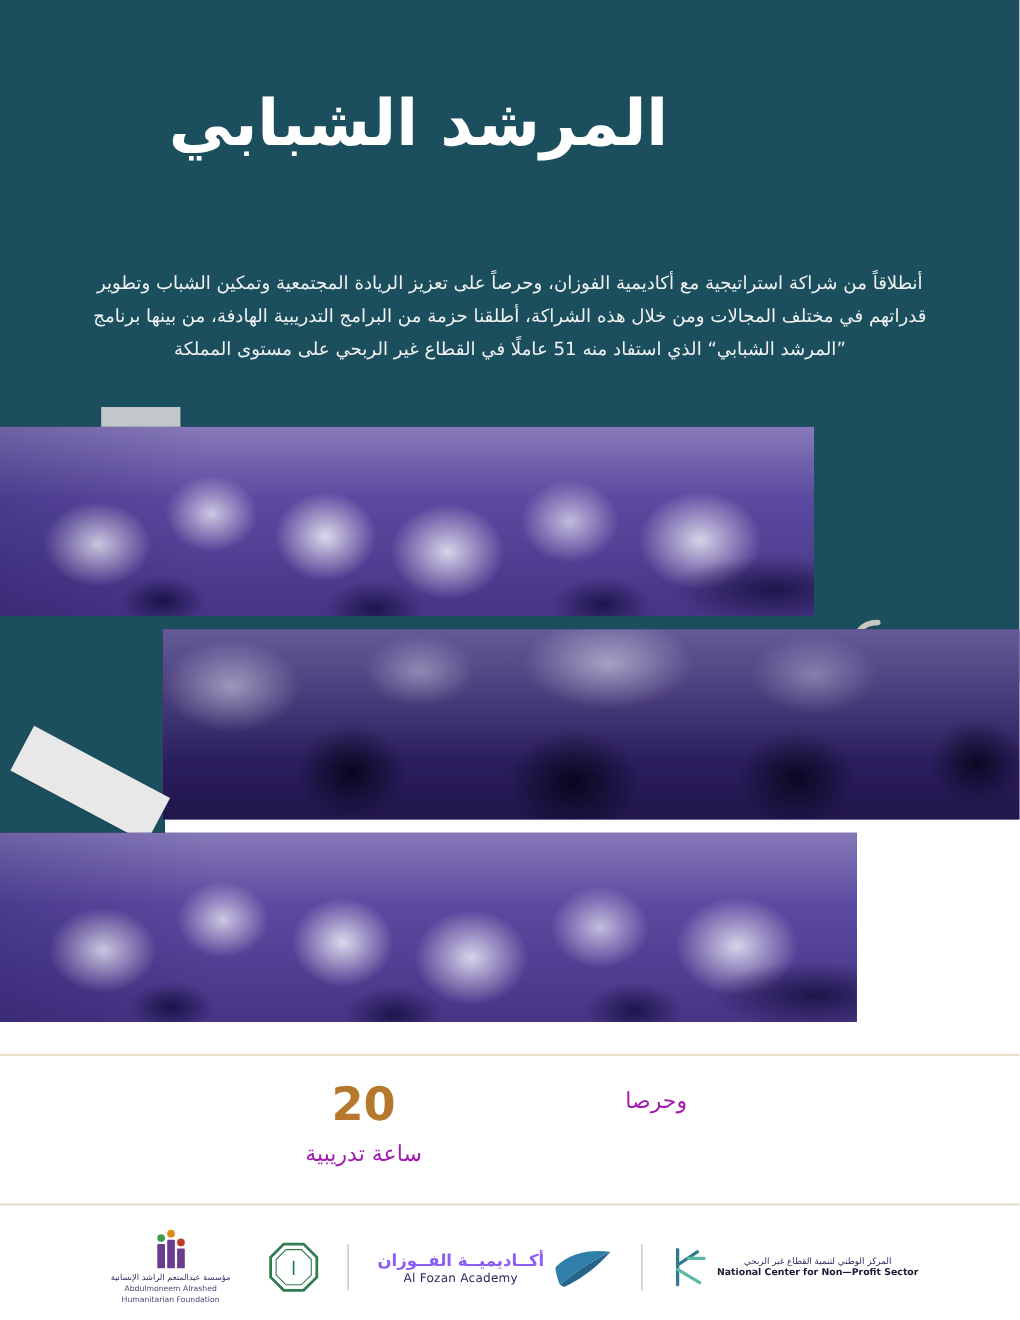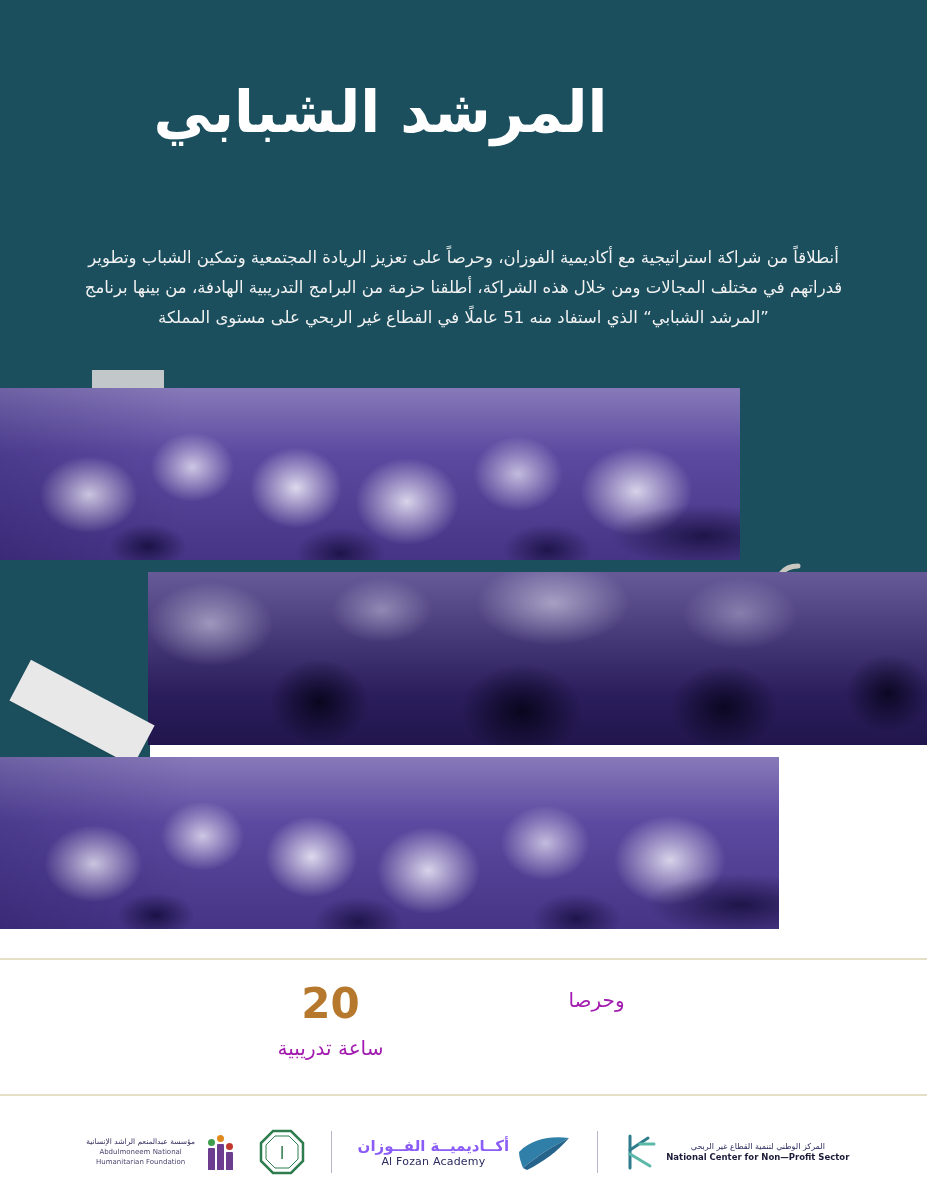--- a/index.html
+++ b/index.html
@@ -272,38 +272,38 @@
       <div class="stat-value">20</div>
       <div class="stat-label">ساعة تدريبية</div>
     </div>
   </div>
 
   <div class="rule rule-bottom"></div>
 
   <div class="logos">
 
     <div class="logo">
-      <div style="display:flex;flex-direction:row;align-items:center;gap:4px;">
+      <div style="display:flex;flex-direction:column;align-items:center;gap:4px;">
         <div class="arashid-mark">
           <div style="display:flex;flex-direction:column;align-items:center;">
             <div class="arashid-dot" style="background:#c0392b;"></div>
             <div class="arashid-col" style="height:18px;background:#6c3c8f;"></div>
           </div>
           <div style="display:flex;flex-direction:column;align-items:center;">
             <div class="arashid-dot" style="background:#e08a1e;"></div>
             <div class="arashid-col" style="height:26px;background:#6c3c8f;"></div>
           </div>
           <div style="display:flex;flex-direction:column;align-items:center;">
             <div class="arashid-dot" style="background:#3f9e4d;"></div>
             <div class="arashid-col" style="height:22px;background:#6c3c8f;"></div>
           </div>
         </div>
         <div class="logo-caption">
           <div>مؤسسة عبدالمنعم الراشد الإنسانية</div>
-          <div class="en">Abdulmoneem National Humanitarian Foundation</div>
+          <div class="en">Abdulmoneem Alrashed Humanitarian Foundation</div>
         </div>
       </div>
     </div>
 
     <div class="logo">
       <svg width="46" height="46" viewBox="0 0 46 46" aria-hidden="true">
         <polygon points="14,2 32,2 44,14 44,32 32,44 14,44 2,32 2,14" fill="none" stroke="#2f7d4f" stroke-width="2.5"></polygon>
         <polygon points="16,7 30,7 39,16 39,30 30,39 16,39 7,30 7,16" fill="none" stroke="#2f7d4f" stroke-width="1"></polygon>
         <text x="23" y="30" text-anchor="middle" font-size="17" fill="#2f7d4f" font-family="DejaVu Serif, serif">ا</text>
       </svg>

